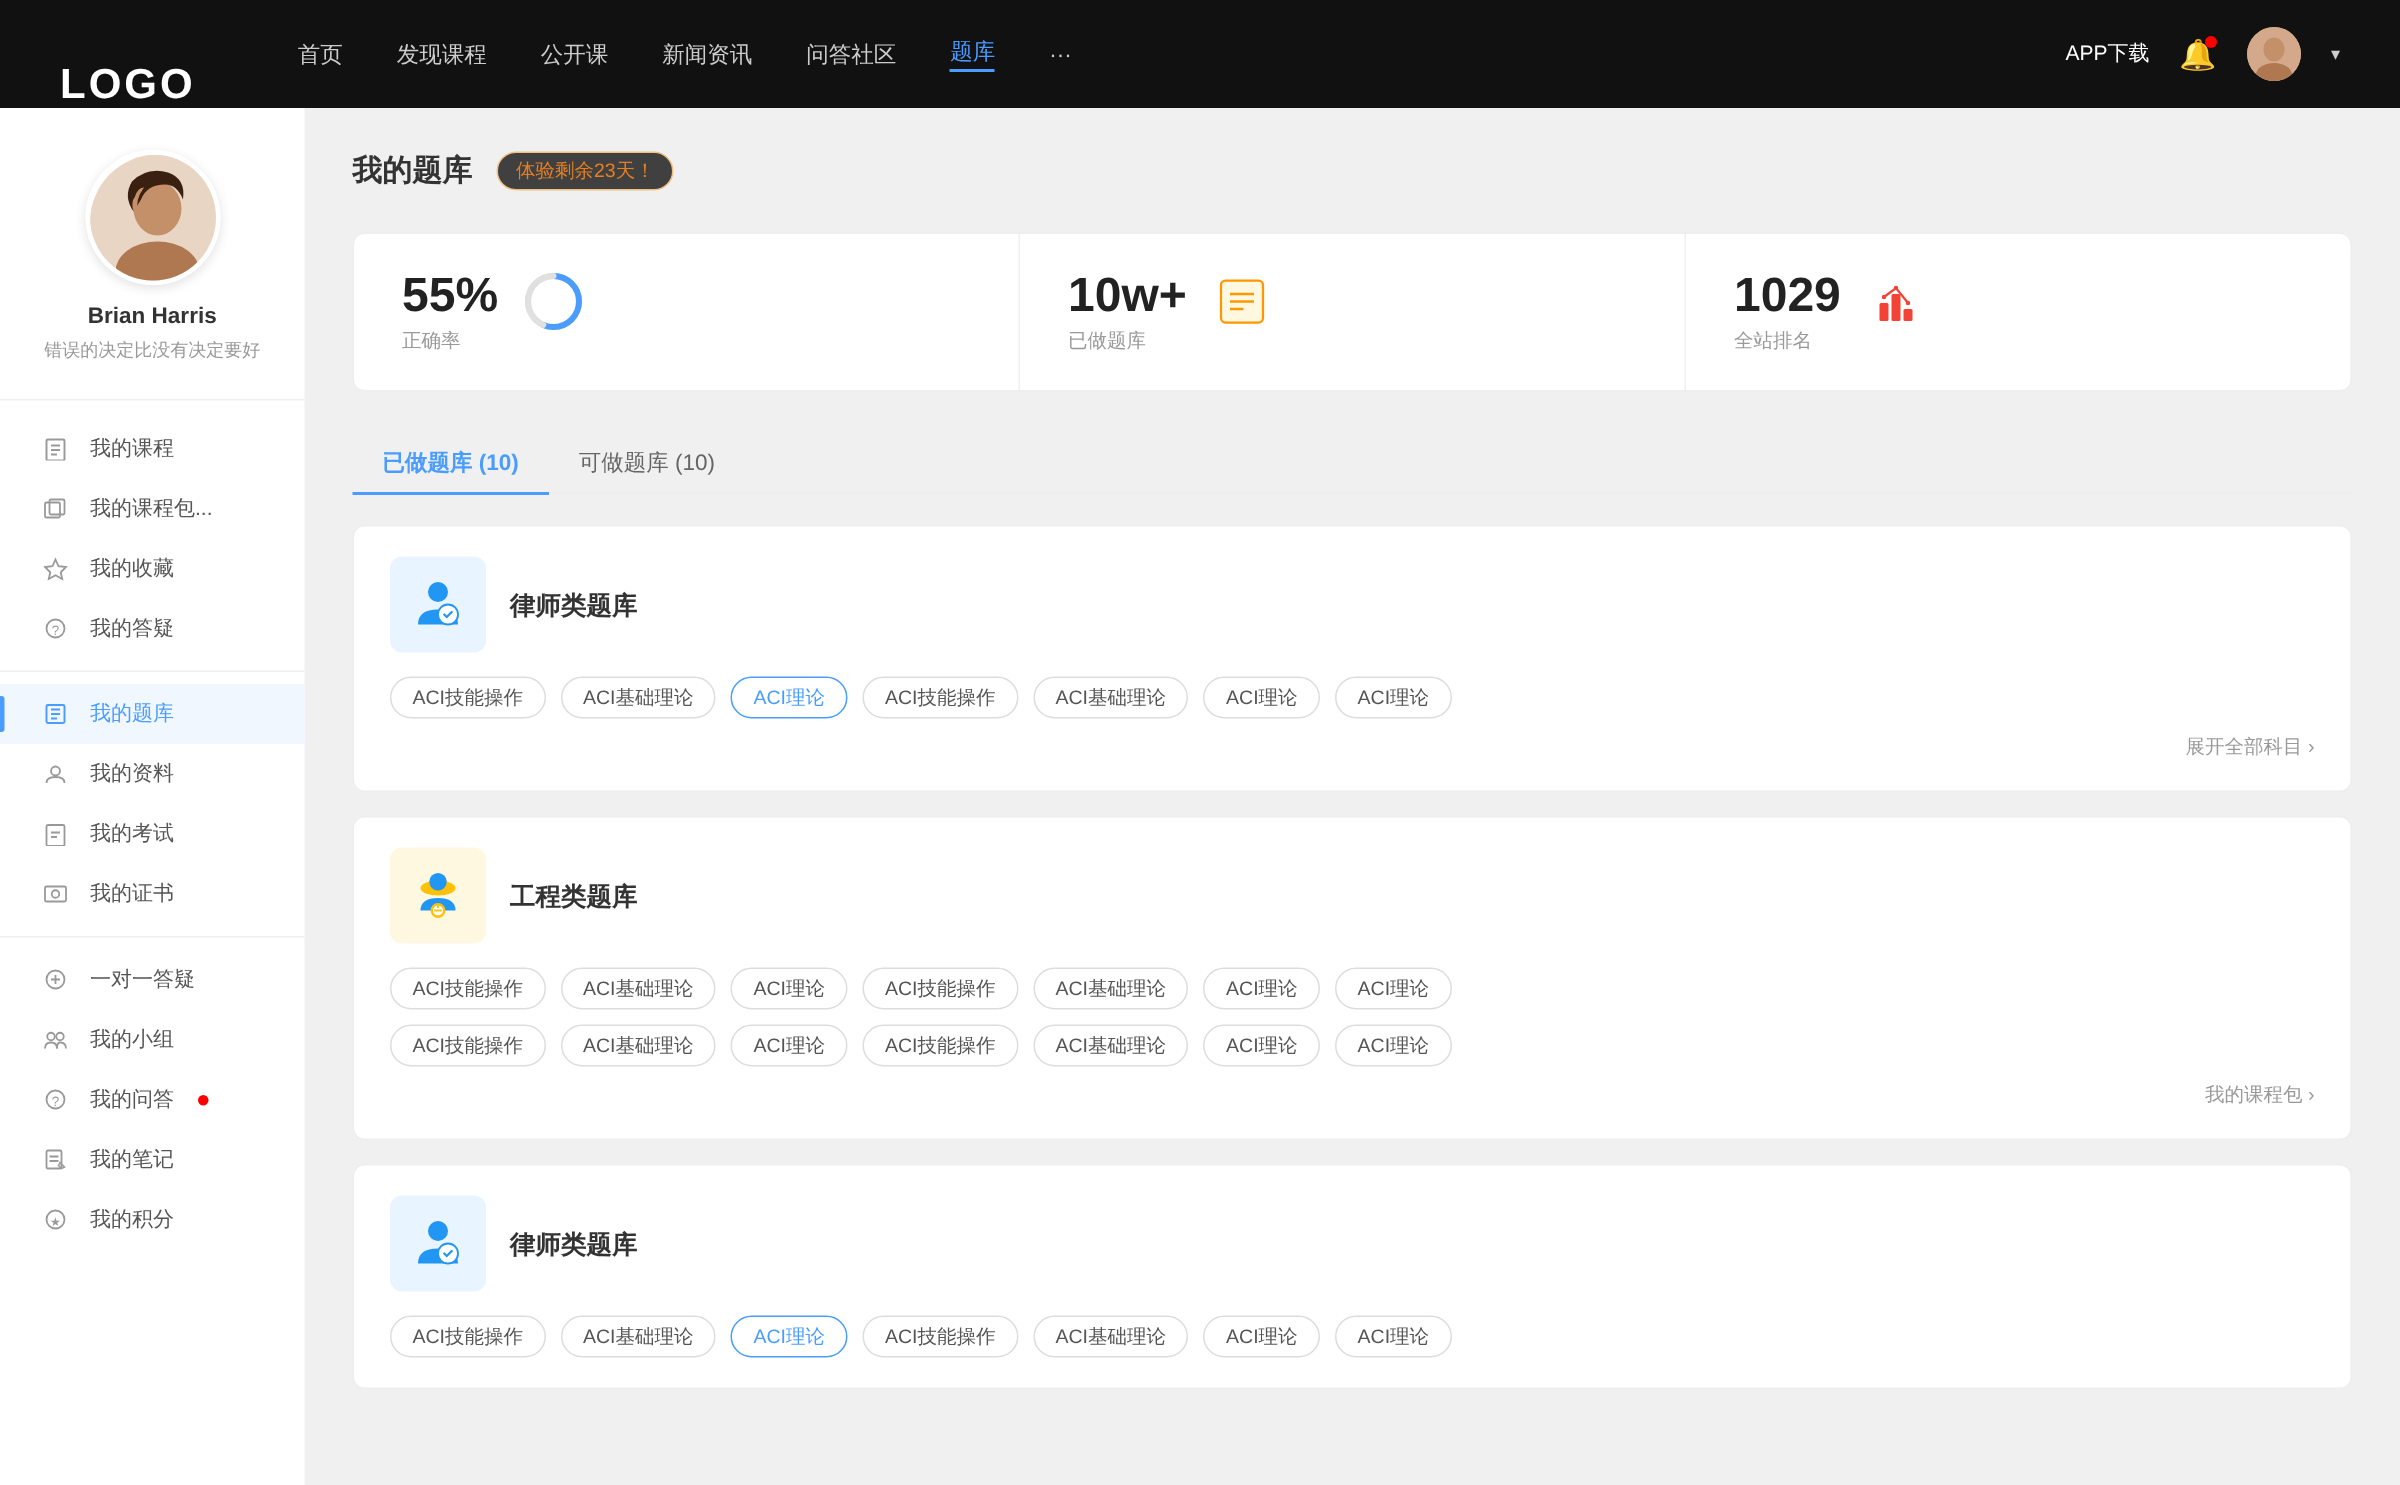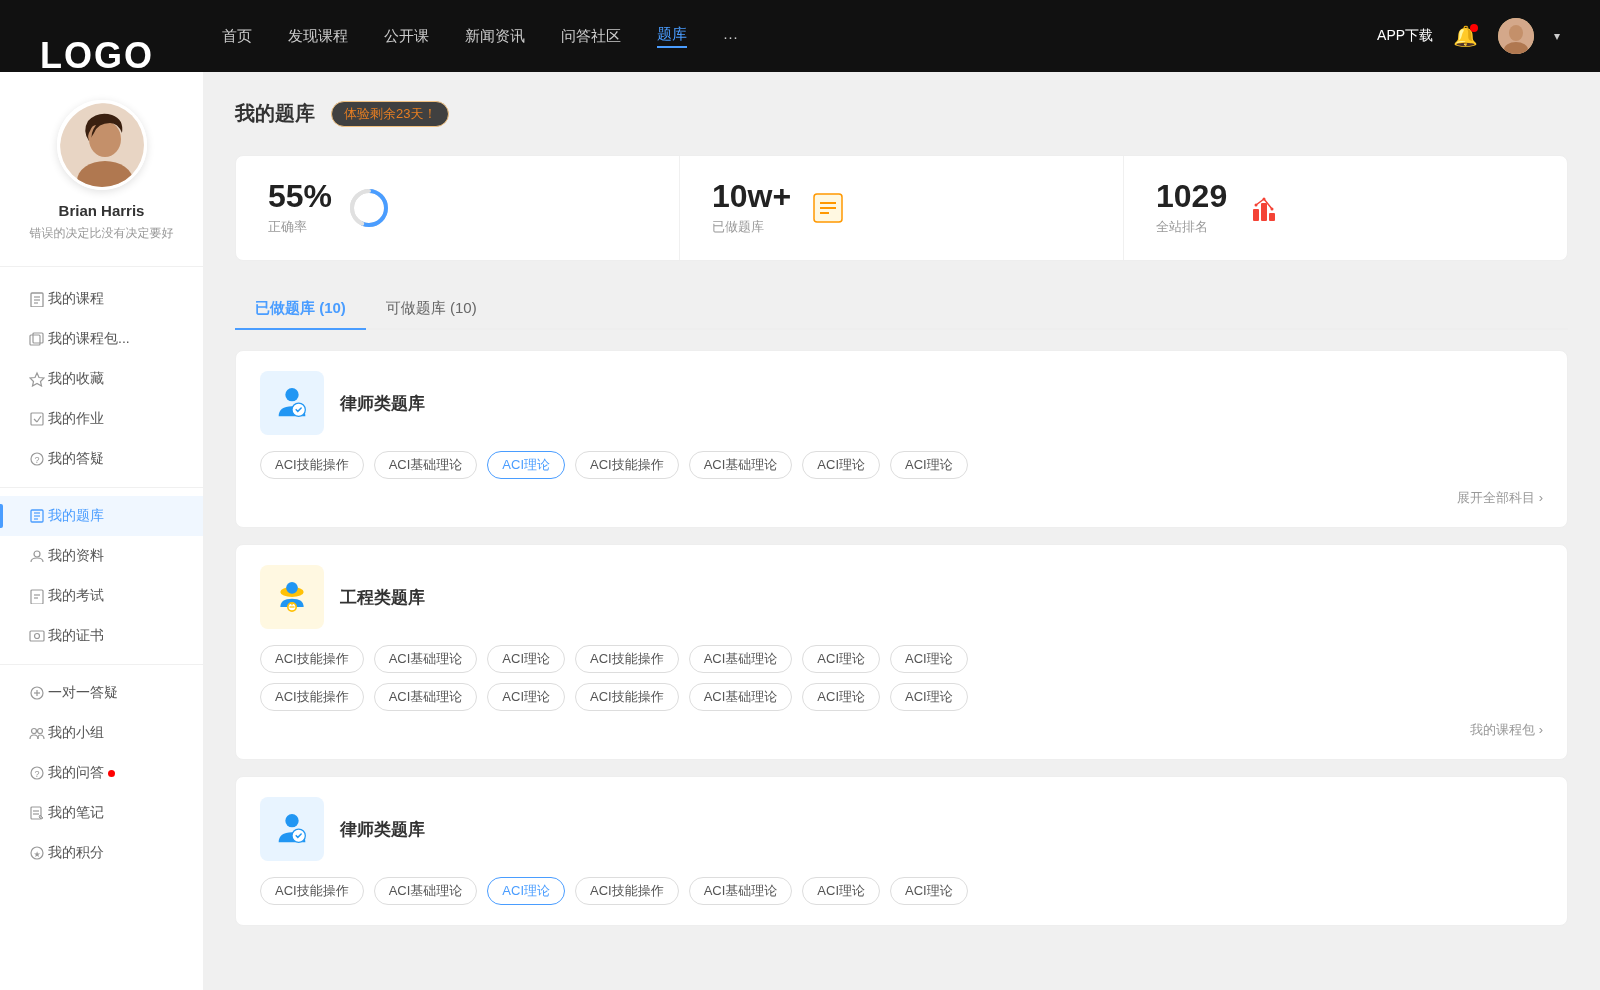--- a/index.html
+++ b/index.html
@@ -1,57 +1,57 @@
 <!DOCTYPE html>
 <html><head>
   <meta charset="utf-8">
   <style>
     * { margin: 0; padding: 0; box-sizing: border-box; }
     body { font-family: -apple-system, BlinkMacSystemFont, 'PingFang SC', 'Microsoft YaHei', sans-serif; background: #f5f5f5; width: 1600px; min-height: 990px; overflow-x: hidden; }
 
     
     .navbar { background: #111; height: 72px; display: flex; align-items: center; padding: 0 40px; gap: 48px; position: relative; }
-    .nav-logo { color: #fff; font-size: 36px; font-weight: 700; letter-spacing: 2px; margin-right: 20px; margin-top: 39px; }
+    .nav-logo { color: #fff; font-size: 28px; font-weight: 700; letter-spacing: 2px; margin-right: 20px; margin-top: 39px; }
     .nav-links { display: flex; gap: 36px; align-items: center; flex: 1; }
     .nav-link { color: #ccc; font-size: 15px; cursor: pointer; white-space: nowrap; }
     .nav-link.active { color: #4a9dff; border-bottom: 2px solid #4a9dff; padding-bottom: 2px; }
     .nav-right { display: flex; align-items: center; gap: 20px; margin-left: auto; }
     .nav-app-btn { color: #fff; font-size: 14px; cursor: pointer; white-space: nowrap; }
     .nav-bell { color: #fff; font-size: 20px; cursor: pointer; position: relative; }
     .nav-bell-dot { width: 8px; height: 8px; background: #f00; border-radius: 50%; position: absolute; top: 0; right: 0; }
     .nav-avatar-placeholder { width: 36px; height: 36px; border-radius: 50%; background: linear-gradient(135deg, #c9a96e, #e8c9a0); display: inline-block; }
     .nav-dropdown { color: #ccc; cursor: pointer; font-size: 12px; }
 
     
     .page-body { display: flex; min-height: calc(990px - 72px); background: #f0f0f0; }
 
     
     .sidebar { width: 203px; background: #fff; padding: 28px 0 20px; flex-shrink: 0; }
     .sidebar-profile { text-align: center; padding: 0 20px 24px; border-bottom: 1px solid #f0f0f0; }
     .sidebar-name { font-size: 15px; font-weight: 600; color: #333; margin-bottom: 6px; }
     .sidebar-motto { font-size: 12px; color: #999; }
 
     .sidebar-menu { padding: 12px 0; }
-    .sidebar-item { display: flex; align-items: center; gap: 2px; padding: 11px 28px; cursor: pointer; font-size: 14px; color: #555; position: relative; }
+    .sidebar-item { display: flex; align-items: center; gap: 14px; padding: 11px 28px; cursor: pointer; font-size: 14px; color: #555; position: relative; }
     .sidebar-item.active { color: #4a9dff; background: #f0f7ff; }
     .sidebar-item.active::before { content: ''; position: absolute; left: 0; top: 8px; bottom: 8px; width: 3px; background: #4a9dff; border-radius: 0 2px 2px 0; }
     .sidebar-item .si-icon { width: 18px; height: 18px; display: flex; align-items: center; justify-content: center; font-size: 15px; color: #999; flex-shrink: 0; }
     .sidebar-item.active .si-icon { color: #4a9dff; }
     .sidebar-separator { height: 1px; background: #f0f0f0; margin: 8px 0; }
     .dot-badge { width: 7px; height: 7px; background: #f00; border-radius: 50%; display: inline-block; margin-left: 2px; }
 
     
     .main-content { flex: 1; padding: 28px 32px; overflow-y: auto; }
     .page-header { display: flex; align-items: center; gap: 16px; margin-bottom: 28px; }
     .page-title { font-size: 20px; font-weight: 600; color: #333; }
     .trial-badge { background: #404040; color: #e67e22; border: 1px solid #f0c080; border-radius: 20px; padding: 3px 12px; font-size: 13px; font-weight: 400; }
 
     
     .stats-row { display: flex; gap: 0; background: #fff; border-radius: 8px; margin-bottom: 28px; overflow: hidden; border: 1px solid #eee; }
-    .stat-item { flex: 1; padding: 24px 32px; display: flex; align-items: center; gap: 16px; border-right: 1px solid #f0f0f0; }
+    .stat-item { flex: 1; padding: 24px 32px; display: flex; gap: 16px; border-right: 1px solid #f0f0f0; }
     .stat-item:last-child { border-right: none; }
     .stat-text { }
     .stat-value { font-size: 32px; font-weight: 700; color: #222; line-height: 1; margin-bottom: 6px; }
     .stat-label { font-size: 13px; color: #999; }
     .stat-icon { width: 42px; height: 42px; display: flex; align-items: center; justify-content: center; font-size: 26px; }
 
     
     .tabs-row { display: flex; gap: 0; margin-bottom: 20px; border-bottom: 2px solid #eee; }
     .tab-item { padding: 10px 20px; font-size: 15px; cursor: pointer; color: #666; border-bottom: 2px solid transparent; margin-bottom: -2px; }
     .tab-item.active { color: #4a9dff; border-bottom: 2px solid #4a9dff; font-weight: 600; }
@@ -144,30 +144,20 @@
         <span class="si-icon">
           <svg width="16" height="16" viewBox="0 0 16 16" fill="none" xmlns="http://www.w3.org/2000/svg">
             <polygon points="8,2 10,6.5 15,7 11.5,10.5 12.5,15 8,12.5 3.5,15 4.5,10.5 1,7 6,6.5" stroke="#999" stroke-width="1.2" fill="none"></polygon>
           </svg>
         </span>
         <span>我的收藏</span>
       </div>
       <div class="sidebar-item">
         <span class="si-icon">
           <svg width="16" height="16" viewBox="0 0 16 16" fill="none" xmlns="http://www.w3.org/2000/svg">
-            <rect x="2" y="2" width="12" height="12" rx="1" stroke="#999" stroke-width="1.2" fill="none"></rect>
-            <line x1="5" y1="8" x2="8" y2="11" stroke="#999" stroke-width="1.2"></line>
-            <line x1="8" y1="11" x2="12" y2="5" stroke="#999" stroke-width="1.2"></line>
-          </svg>
-        </span>
-        <span>我的作业</span>
-      </div>
-      <div class="sidebar-item">
-        <span class="si-icon">
-          <svg width="16" height="16" viewBox="0 0 16 16" fill="none" xmlns="http://www.w3.org/2000/svg">
             <circle cx="8" cy="8" r="6" stroke="#999" stroke-width="1.2" fill="none"></circle>
             <text x="8" y="12" text-anchor="middle" fill="#999" font-size="9" font-family="Arial">?</text>
           </svg>
         </span>
         <span>我的答疑</span>
       </div>
       <div class="sidebar-separator"></div>
       <div class="sidebar-item active">
         <span class="si-icon">
           <svg width="16" height="16" viewBox="0 0 16 16" fill="none" xmlns="http://www.w3.org/2000/svg">

